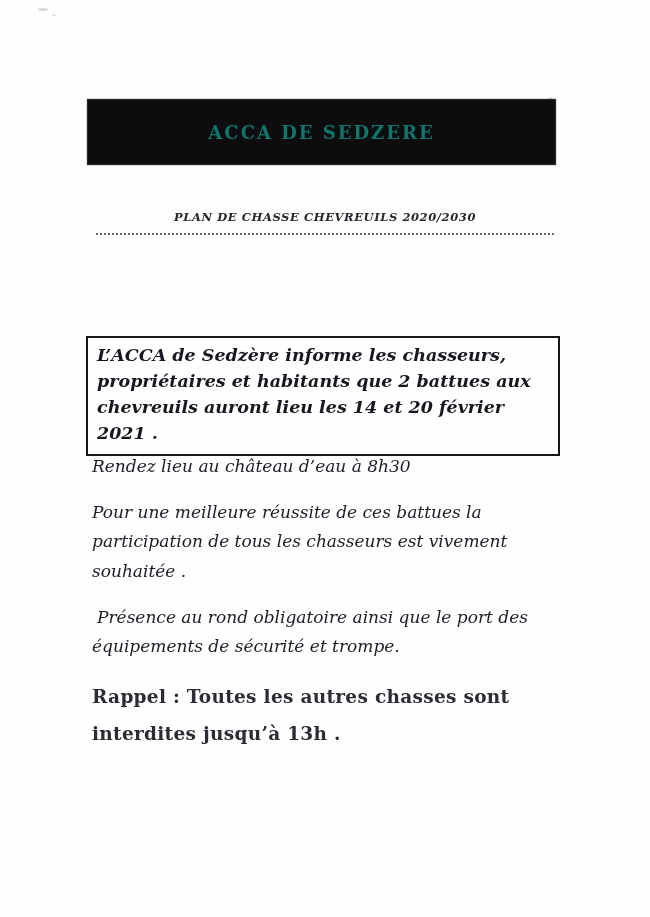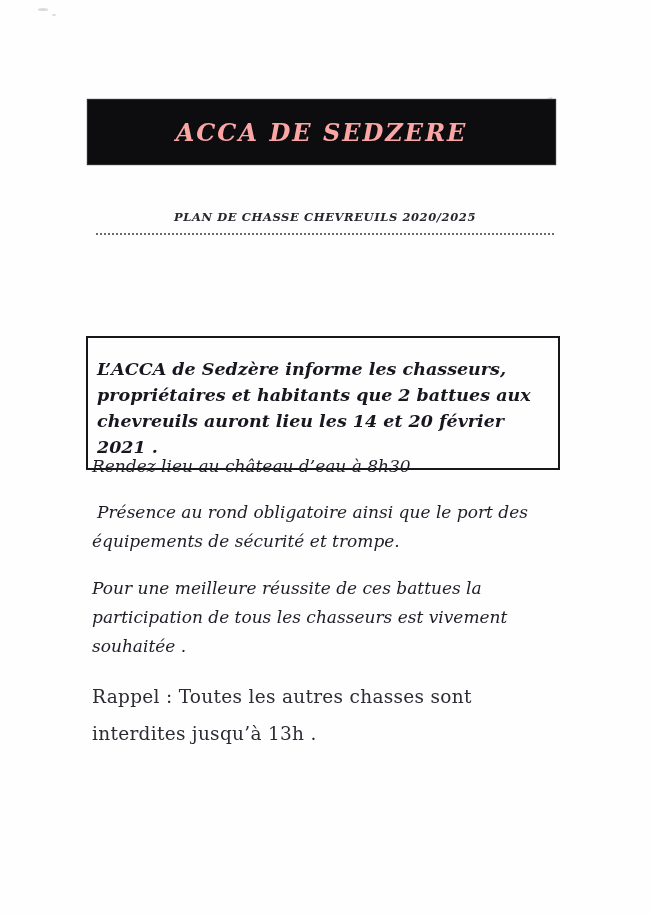--- a/index.html
+++ b/index.html
@@ -33,24 +33,23 @@
     top: 100px;
     width: 467px;
     height: 64px;
     background: #0d0d0f;
     display: flex;
     align-items: center;
     justify-content: center;
     box-shadow: 0 0 1px 1px #2a2a2a;
   }
   .banner-title {
-    color: #fca5a5;
-    font-style: italic;
+    color: #0f766e;
     font-weight: 600;
-    font-size: 24px;
+    font-size: 18px;
     letter-spacing: 2px;
     white-space: nowrap;
   }
 
   .subtitle-section {
     position: absolute;
     left: 0;
     top: 210px;
     width: 650px;
     text-align: center;
@@ -68,21 +67,21 @@
     height: 0;
     border-top: 2px dotted #6b6b6b;
   }
 
   .notice-box {
     position: absolute;
     left: 86px;
     top: 336px;
     width: 452px;
     border: 2.5px solid #17171b;
-    padding: 19px 9px 7px 9px;
+    padding: 5px 9px 7px 9px;
     background: #fefefe;
   }
   .notice-box p {
     margin: 0;
     font-size: 17.5px;
     font-weight: 700;
     font-style: italic;
     line-height: 1.48;
     color: #17171f;
   }
@@ -96,21 +95,21 @@
   .para {
     margin: 0 0 17px 0;
     font-size: 17px;
     font-style: italic;
     line-height: 1.72;
     color: #1d1d27;
   }
   .para.indent { text-indent: 5px; }
   .para.rappel {
     font-style: normal;
-    font-weight: 400;
+    font-weight: 700;
     font-size: 18.5px;
     line-height: 2.0;
     margin-top: 6px;
     color: #2c2c34;
     letter-spacing: 0.3px;
   }
 </style>
 </head>
 <body>
 
@@ -118,28 +117,28 @@
 
   <div class="artifact a1"></div>
   <div class="artifact a2"></div>
   <div class="artifact a3"></div>
 
   <div class="banner">
     <span class="banner-title">ACCA DE SEDZERE</span>
   </div>
 
   <div class="subtitle-section">
-    <div class="subtitle">PLAN DE CHASSE CHEVREUILS  2020/2025</div>
+    <div class="subtitle">PLAN DE CHASSE CHEVREUILS  2020/2030</div>
     <div class="dotted-rule"></div>
   </div>
 
   <div class="notice-box">
     <p>L’ACCA de Sedzère informe les chasseurs, propriétaires et habitants que 2 battues aux chevreuils auront lieu les 14 et 20 février 2021 .</p>
   </div>
 
   <div class="body-text">
     <p class="para">Rendez lieu au château d’eau à 8h30</p>
+    <p class="para">Pour une meilleure réussite de ces battues la participation de tous les chasseurs est vivement souhaitée .</p>
     <p class="para indent">Présence au rond obligatoire ainsi que le port des équipements de sécurité et trompe.</p>
-    <p class="para">Pour une meilleure réussite de ces battues la participation de tous les chasseurs est vivement souhaitée .</p>
     <p class="para rappel">Rappel : Toutes les autres chasses sont interdites jusqu’à 13h .</p>
   </div>
 
 </div>
 
 </body></html>

